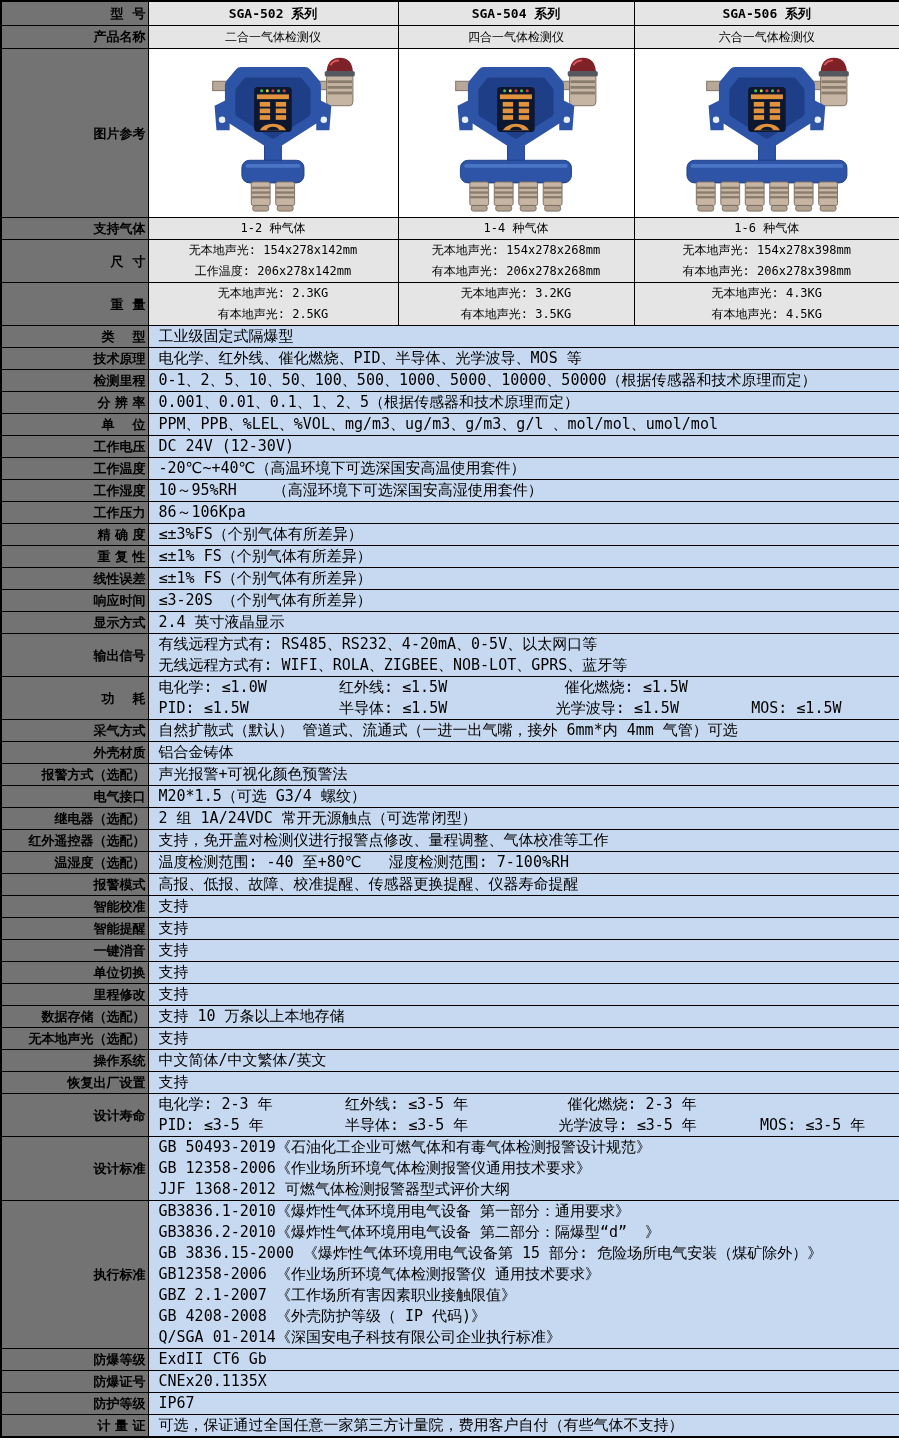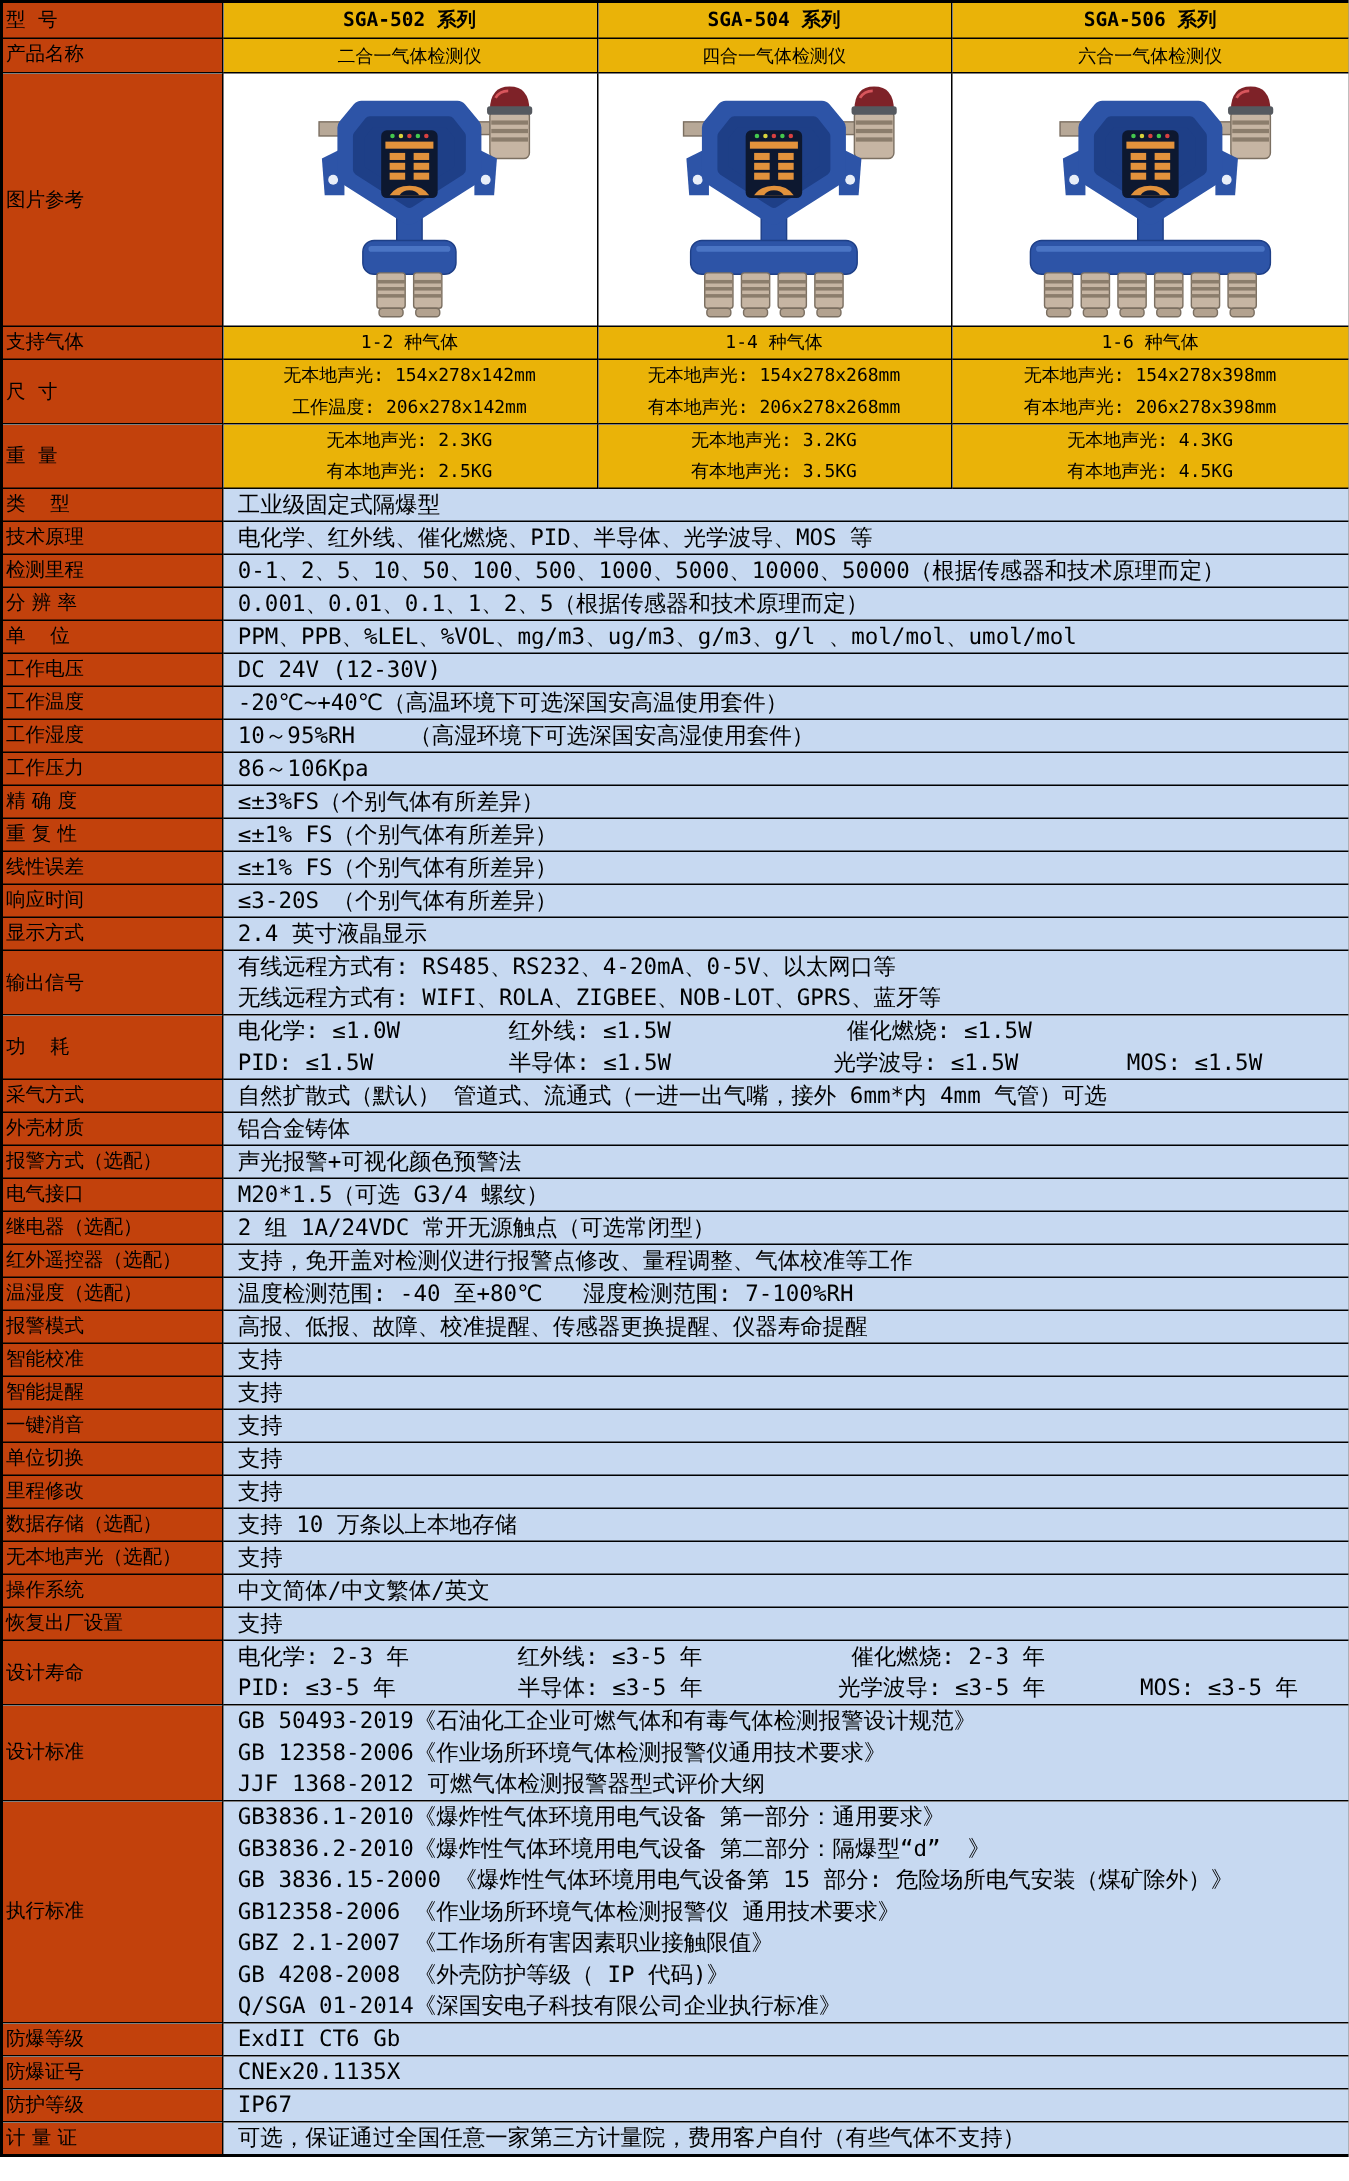--- a/index.html
+++ b/index.html
@@ -1,22 +1,22 @@
 <!DOCTYPE html>
 <html><head>
 <meta charset="utf-8">
 <style>
   html,body{margin:0;padding:0;background:#ffffff;}
   body{width:899px;font-family:"DejaVu Sans",sans-serif;color:#000;}
   table.spec{border-collapse:collapse;table-layout:fixed;width:899px;border:2px solid #000;}
   td{border:1px solid #000;vertical-align:middle;overflow:hidden;}
-  td.lbl{background:#c2410c;font-weight:normal;text-align:left;font-size:13px;line-height:21px;white-space:pre-wrap;padding:0 2px;}
+  td.lbl{background:#737373;font-weight:bold;text-align:right;font-size:13px;line-height:21px;white-space:pre-wrap;padding:0 2px;}
   td.val{background:#c7d9f1;font-size:15px;line-height:21px;padding:0 10px;white-space:pre-wrap;
          font-family:"DejaVu Sans Mono","DejaVu Sans",sans-serif;text-align:left;}
-  td.cval{background:#eab308;font-size:12px;line-height:21px;padding:0 0;white-space:pre-wrap;
+  td.cval{background:#e5e5e5;font-size:12px;line-height:21px;padding:0 0;white-space:pre-wrap;
           font-family:"DejaVu Sans Mono","DejaVu Sans",sans-serif;text-align:center;}
   tr.model-row td{line-height:23px;}
   tr.model-row td.cval{font-weight:bold;font-size:13px;}
   tr.product-row td{line-height:22px;}
   td.imgcell{background:#ffffff;height:168px;padding:0;text-align:center;}
   .det-wrap{width:100%;height:168px;display:flex;align-items:center;justify-content:center;}
   .det-wrap svg{height:160px;width:auto;display:block;}
 </style>
 </head>
 <body>

